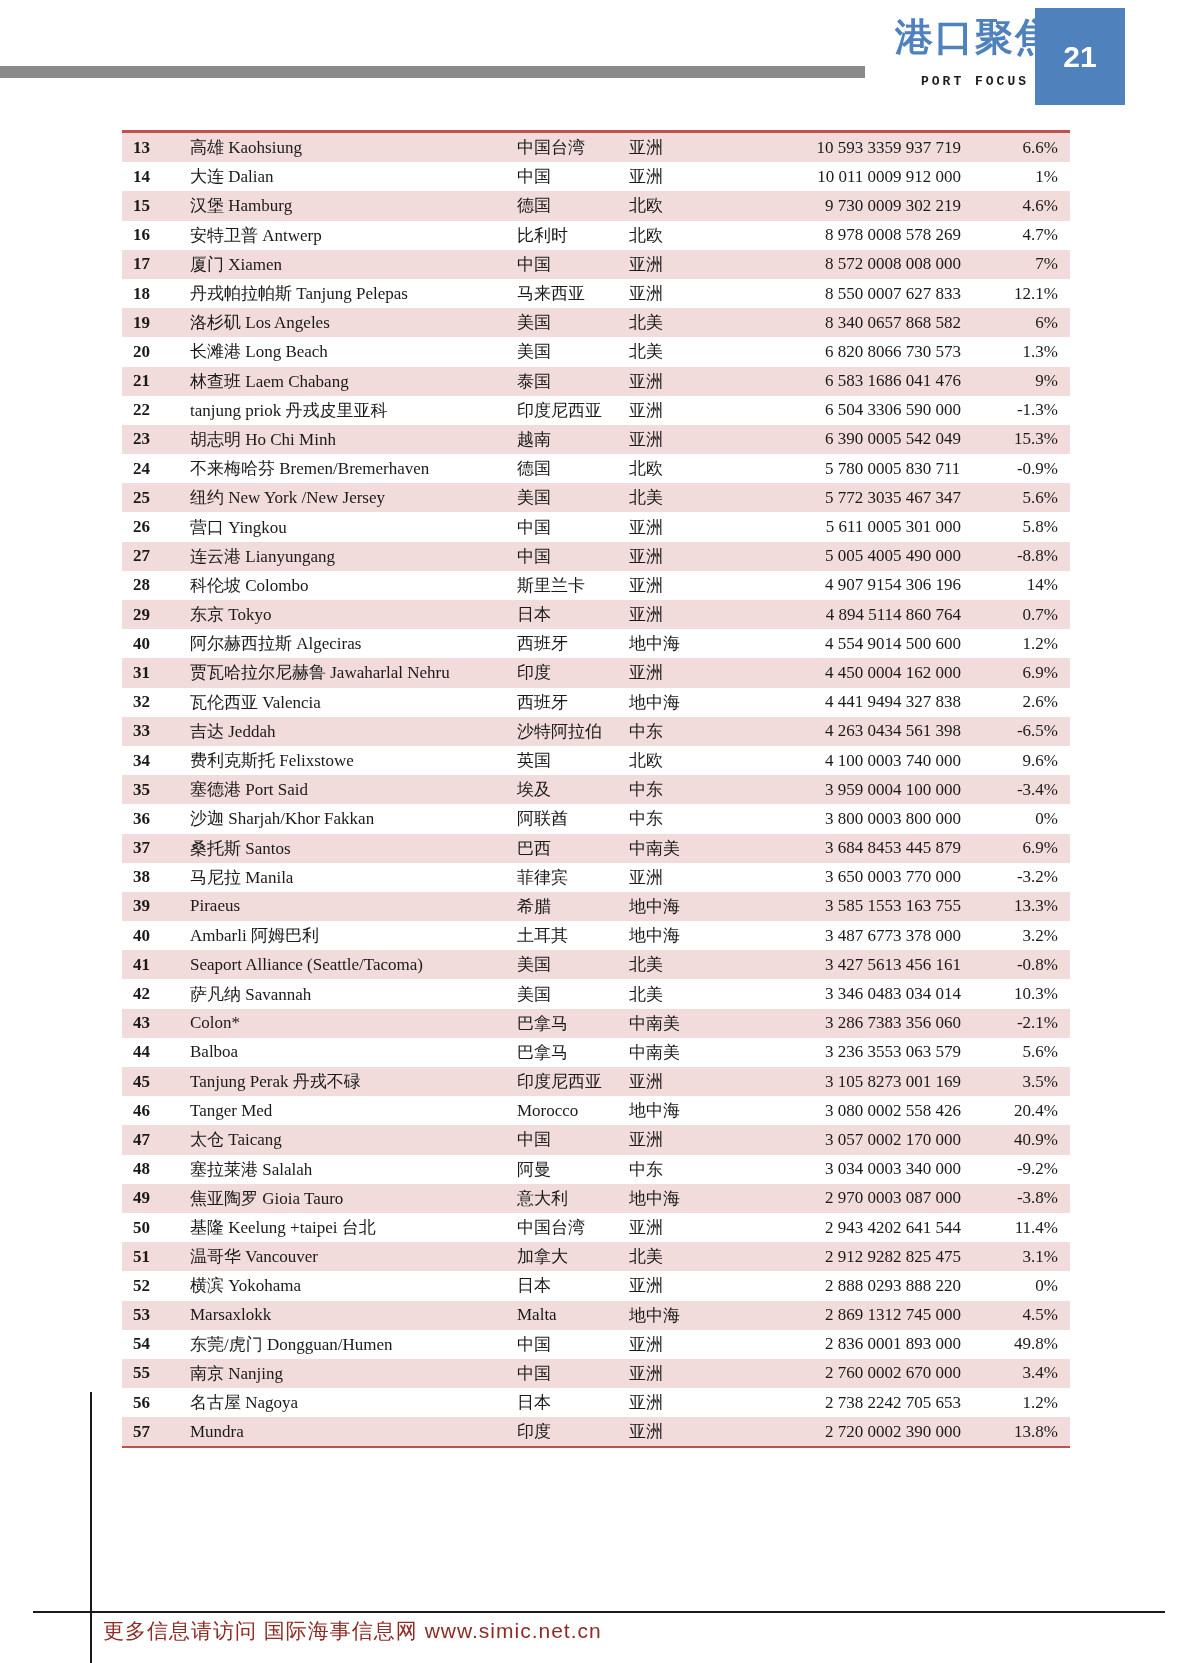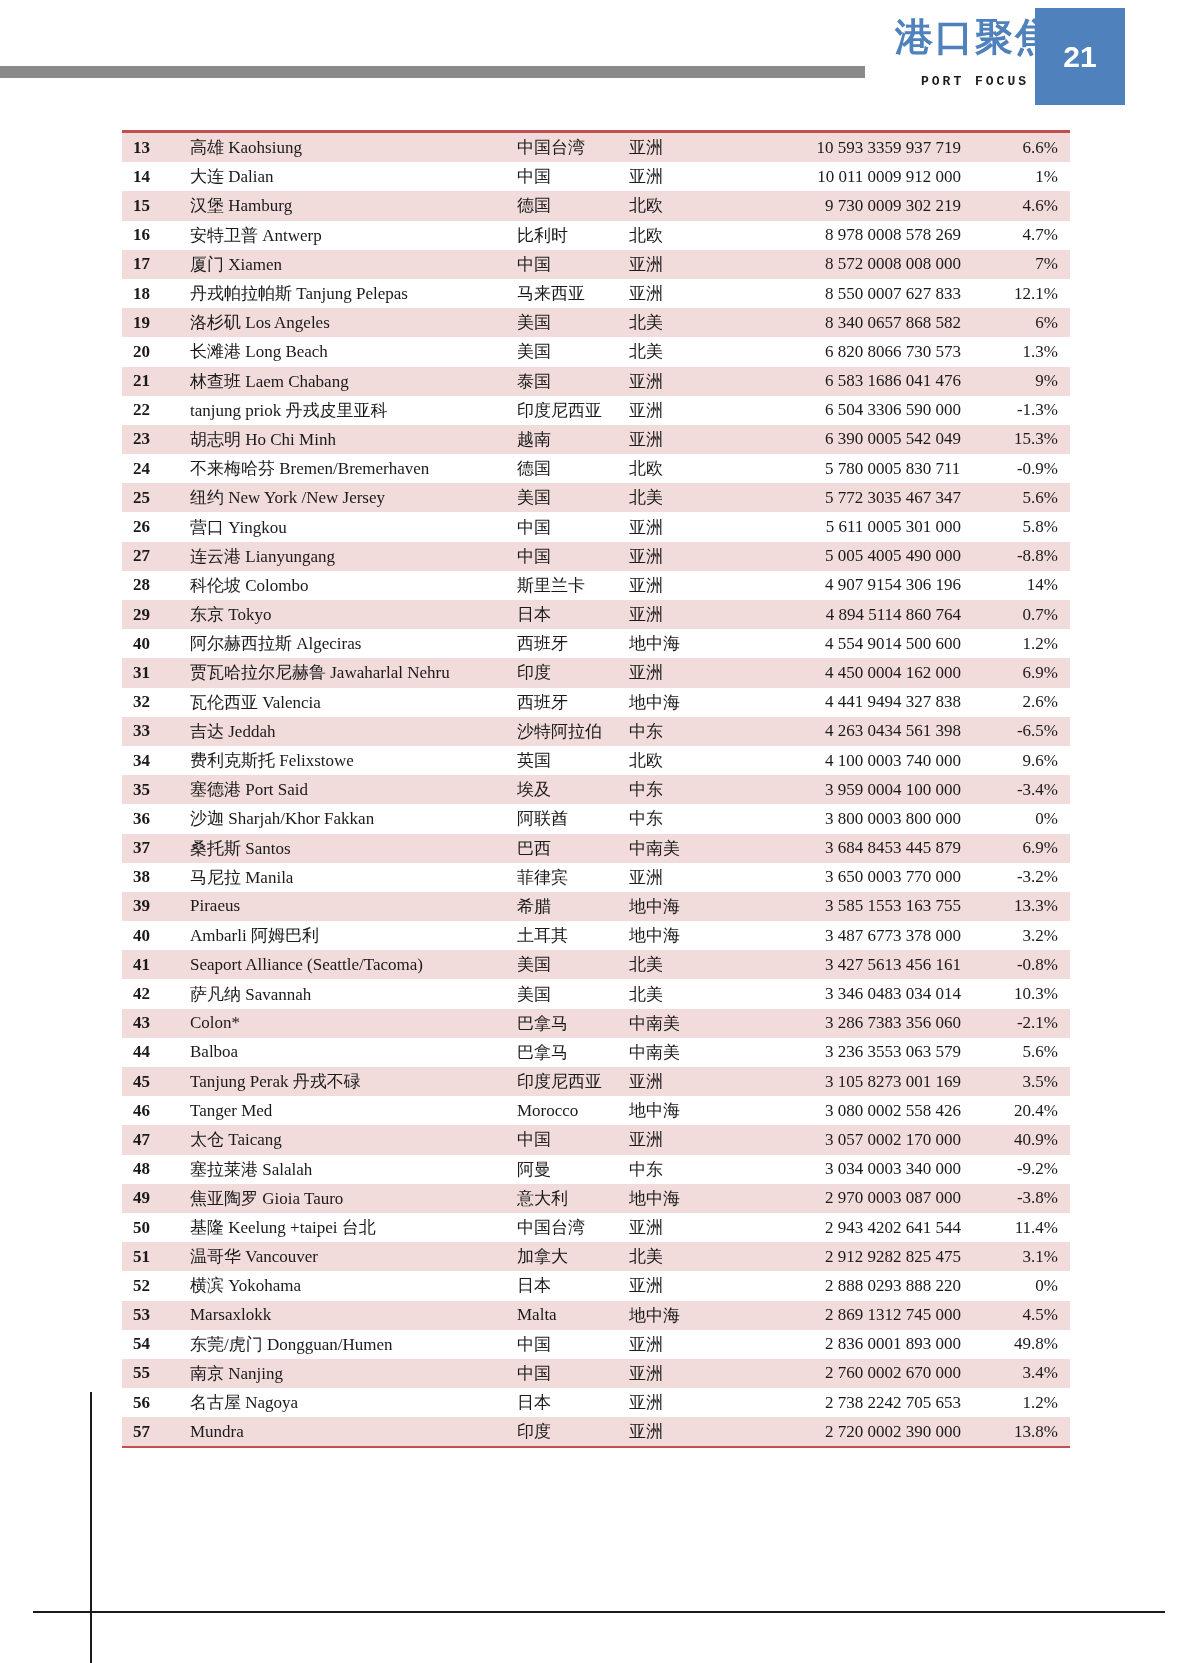--- a/index.html
+++ b/index.html
@@ -504,14 +504,15 @@
     <div class="c c-country">印度</div>
     <div class="c c-region">亚洲</div>
     <div class="c c-num1">2 720 000</div>
     <div class="c c-num2">2 390 000</div>
     <div class="c c-pct">13.8%</div>
   </div>
 </div>
 
   <div class="footer-vline"></div>
   <div class="footer-hline"></div>
+  <div class="footer-text">更多信息请访问 国际海事信息网 www.simic.net.cn</div>
 
 </div>
 
 </body></html>

